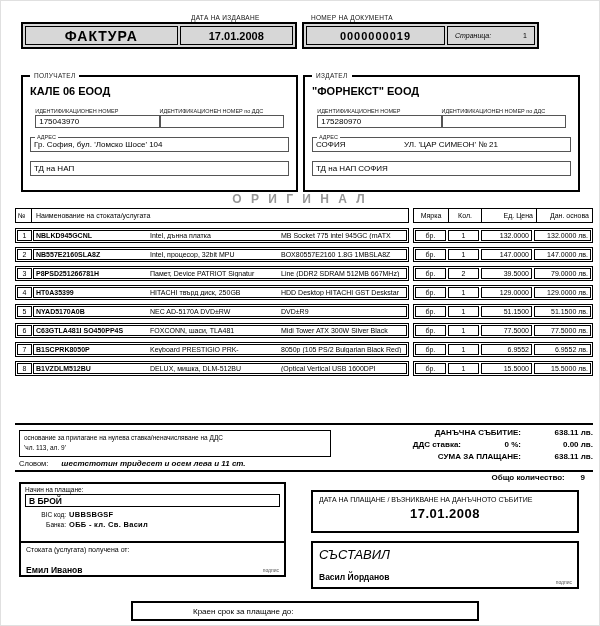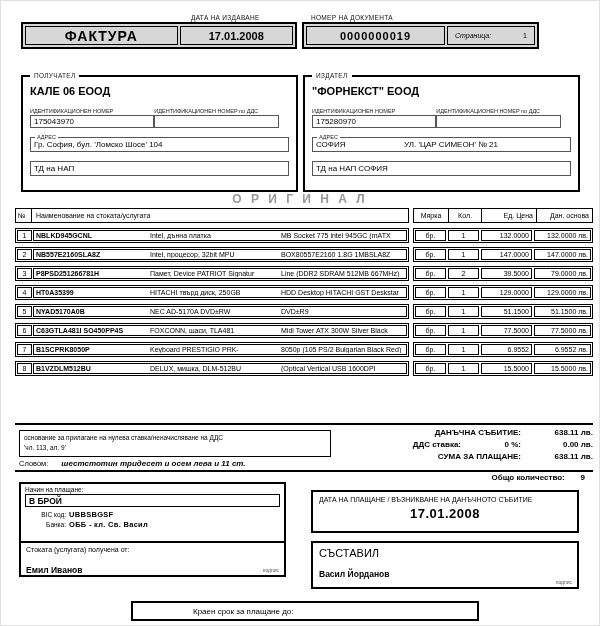--- a/index.html
+++ b/index.html
@@ -18,21 +18,21 @@
   .c-date  { flex:1; font-size:11px; font-weight:bold; }
   .c-num   { flex:1.9; font-size:11px; font-weight:bold; letter-spacing:1px; }
   .c-page  { flex:1; font-size:7px; justify-content:space-between; padding:0 7px; }
   .pg-label { font-style:italic; }
 
   
   .party { position:absolute; top:74px; width:277px; height:117px; border:2px solid #000000; background:#fff; }
   .party.p-left { left:20px; } .party.p-right { left:302px; }
   .legend { position:absolute; top:-5px; left:7px; background:#fff; padding:0 4px; font-size:6.5px; color:#222; letter-spacing:.3px; }
   .pname { margin:8px 7px 0; font-size:11px; font-weight:bold; }
-  .idrow { display:flex; justify-content:flex-start; margin:11px 7px 0; }
+  .idrow { display:flex; justify-content:center; margin:11px 7px 0; }
   .idcol { width:48%; }
   .flabel { font-size:5.5px; color:#222; margin-bottom:1px; white-space:nowrap; }
   .fbox { border:1px solid #555; height:13px; font-size:8px; display:flex; align-items:center; padding:0 3px; background:#fff; }
   .addr { position:relative; margin:9px 7px 0; height:15px; }
   .addr-legend { position:absolute; top:-4px; left:4px; background:#fff; font-size:5.5px; padding:0 2px; color:#222; }
   .tdbox { margin:9px 7px 0; height:15px; }
   .city { width:88px; } .street { white-space:nowrap; }
 
   .original { position:absolute; top:191px; left:0; width:100%; text-align:center; font-size:12px; font-weight:bold; color:#979797; letter-spacing:3px; }
 
@@ -83,21 +83,21 @@
   .bank-label { width:44px; text-align:right; padding-right:3px; font-size:6.5px; }
   .bank-value { font-weight:bold; font-size:7.5px; letter-spacing:.3px; }
   .received { position:absolute; left:18px; top:540px; width:267px; height:36px; border:2px solid #000; padding:3px 5px; }
   .rec-label { font-size:7px; }
   .rec-name { font-weight:bold; font-size:8.5px; margin-top:12px; }
   .sig { position:absolute; right:5px; bottom:2px; font-size:5px; color:#555; }
   .evdate { position:absolute; left:310px; top:489px; width:268px; height:43px; border:2px solid #000; padding:4px 6px; }
   .ev-label { font-size:7px; }
   .ev-date { font-size:13px; font-weight:bold; text-align:center; margin-top:3px; letter-spacing:.5px; }
   .composer { position:absolute; left:310px; top:540px; width:268px; height:48px; border:2px solid #000; padding:4px 6px; }
-  .comp-label { font-size:11px; }
+  .comp-label { font-size:13px;font-style:italic; }
   .comp-name { font-weight:bold; font-size:8.5px; margin-top:10px; }
 
   .footer-box { position:absolute; left:130px; top:600px; width:348px; height:20px; border:2px solid #000; display:flex; align-items:center; padding-left:60px; font-size:8px; }
 </style>
 </head>
 <body>
 
 <div class="page">
 
   <div class="hdr-label lbl-date">ДАТА НА ИЗДАВАНЕ</div>

